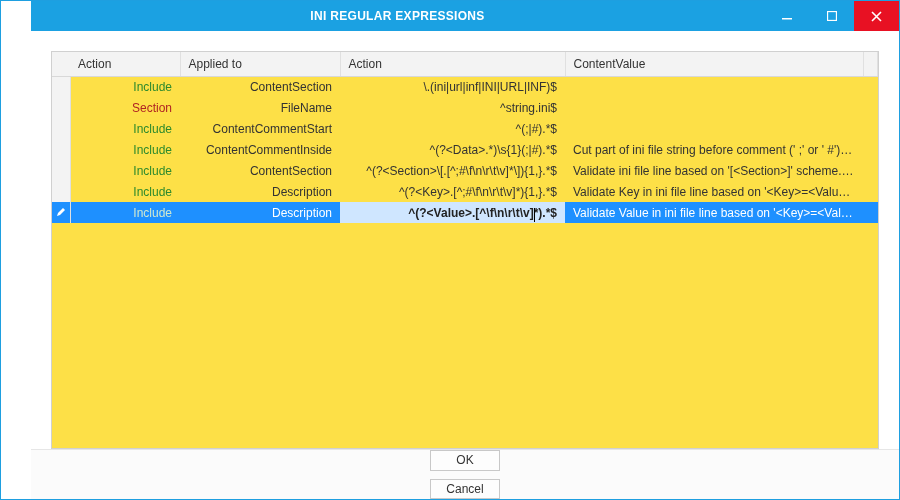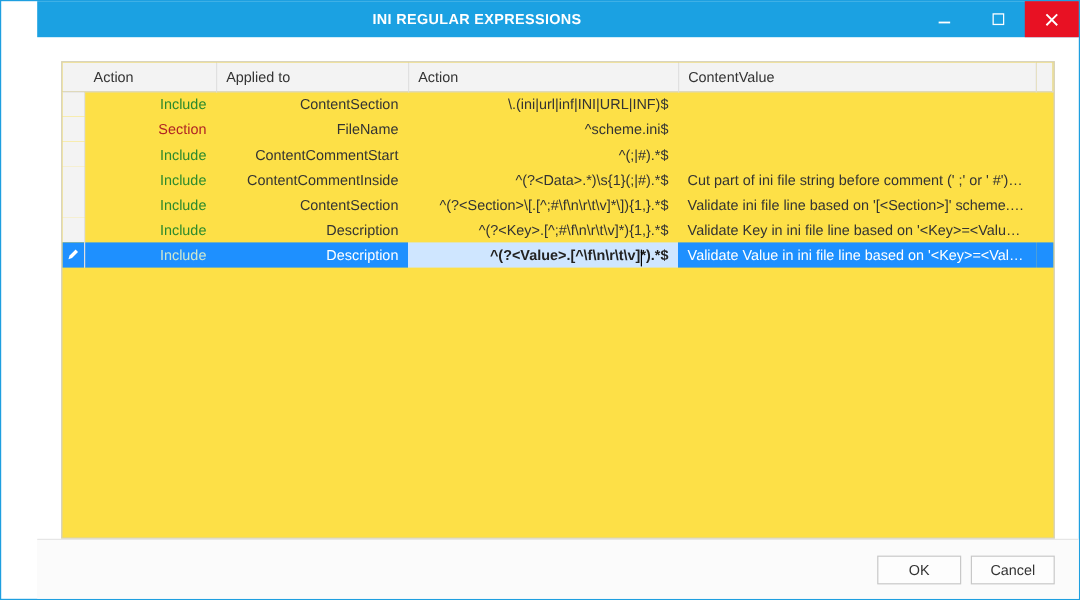--- a/index.html
+++ b/index.html
@@ -121,20 +121,21 @@
   }
   .footer {
     height: 50px;
     display:flex;
     align-items:center;
     justify-content:flex-end;
     gap:8px;
     padding: 0 20px;
     border-top:1px solid #e6e6e6;
     background:#fbfbfb;
+    flex-direction:column;
   }
   .btn {
     min-width: 70px;
     height: 24px;
     border: 1px solid #c8c8c8;
     background: #fdfdfd;
     color: #333;
     font-size: 12px;
     padding: 0 10px;
     cursor: pointer;
@@ -203,21 +204,21 @@
               <td><span class="action-include">Include</span></td>
               <td>ContentSection</td>
               <td>\.(ini|url|inf|INI|URL|INF)$</td>
               <td></td>
               <td></td>
             </tr>
             <tr>
               <td class="rowhead"></td>
               <td><span class="action-exclude">Section</span></td>
               <td>FileName</td>
-              <td>^scheme.ini$</td>
+              <td>^string.ini$</td>
               <td></td>
               <td></td>
             </tr>
             <tr>
               <td class="rowhead"></td>
               <td><span class="action-include">Include</span></td>
               <td>ContentCommentStart</td>
               <td>^(;|#).*$</td>
               <td></td>
               <td></td>

